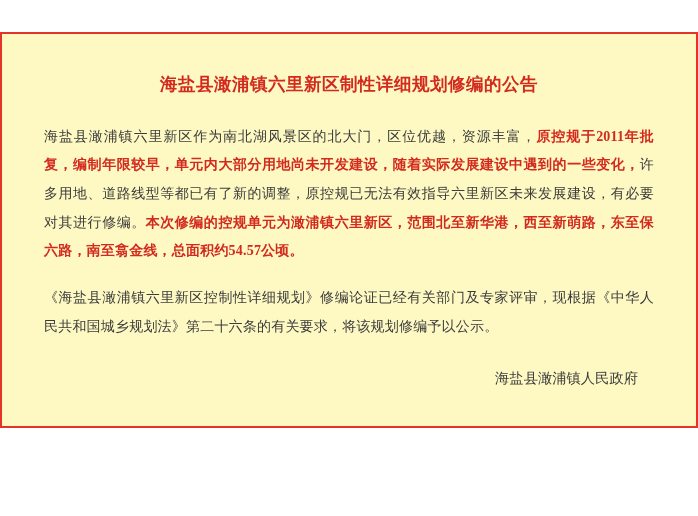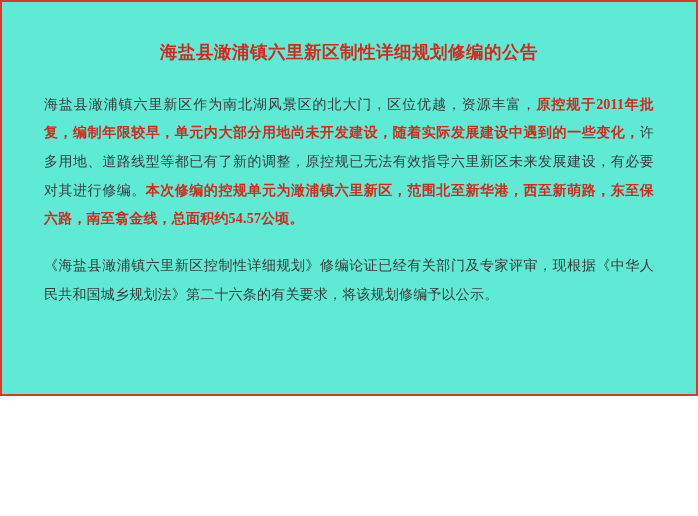--- a/index.html
+++ b/index.html
@@ -11,23 +11,24 @@
     height: 516px;
     background: #ffffff;
     font-family: "Liberation Serif", "DejaVu Serif", serif;
     overflow: hidden;
   }
   .page {
     position: relative;
     width: 698px;
     height: 396px;
     box-sizing: border-box;
-    background: #5eead4;
+    background: #fef9c3;
     border: 2px solid #e4342a;
     padding: 0;
+    margin-top: 32px;
   }
   .inner {
     position: absolute;
     left: 0;
     top: 0;
     right: 0;
     bottom: 0;
     padding: 30px 42px 18px 42px;
     box-sizing: border-box;
   }
@@ -77,16 +78,17 @@
     <div class="doc-title">海盐县澉浦镇六里新区制性详细规划修编的公告</div>
 
     <p class="para">
       <span>海盐县澉浦镇六里新区作为南北湖风景区的北大门，区位优越，资源丰富，</span><span class="hl">原控规于2011年批复，编制年限较早，单元内大部分用地尚未开发建设，随着实际发展建设中遇到的一些变化，</span><span>许多用地、道路线型等都已有了新的调整，原控规已无法有效指导六里新区未来发展建设，有必要对其进行修编。</span><span class="hl">本次修编的控规单元为澉浦镇六里新区，范围北至新华港，西至新萌路，东至保六路，南至翕金线，总面积约54.57公顷。</span>
     </p>
 
     <p class="para">《海盐县澉浦镇六里新区控制性详细规划》修编论证已经有关部门及专家评审，现根据《中华人民共和国城乡规划法》第二十六条的有关要求，将该规划修编予以公示。</p>
 
 
     <div class="sign">
+      <div>海盐县澉浦镇人民政府</div>
     </div>
 
   </div>
 </div>
 
 </body></html>

